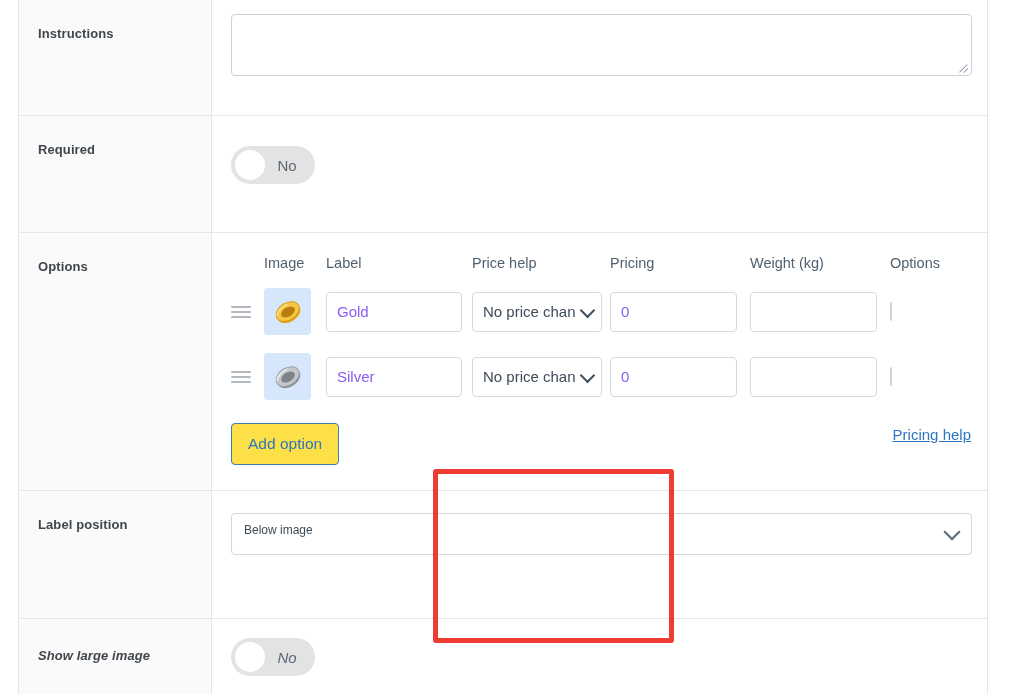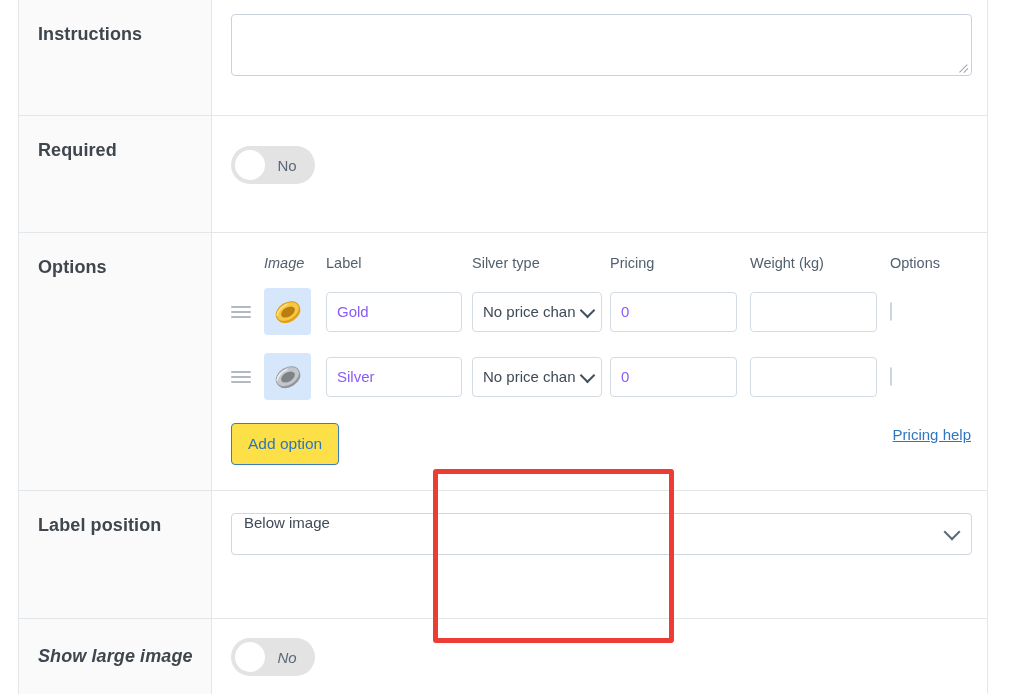--- a/index.html
+++ b/index.html
@@ -25,21 +25,21 @@
     background: #ffffff;
   }
   .row-label {
     width: 193px;
     flex: 0 0 193px;
     background: #fafafa;
     border-right: 1px solid #e4e7ea;
     padding: 24px 0 0 19px;
   }
   .row-label span {
-    font-size: 18px;
+    font-size: 13px;
     font-weight: bold;
     color: #40464d;
     letter-spacing: .1px;
   }
   .row-content {
     flex: 1 1 auto;
     padding: 14px 0 0 19px;
     position: relative;
   }
 
@@ -104,21 +104,21 @@
     font-size: 14.5px;
     font-weight: normal;
     color: #51606f;
     text-align: left;
     padding: 22px 0 8px 0;
     vertical-align: bottom;
   }
   .opt-table td { padding: 0; vertical-align: middle; height: 65px; }
 
   .th-drag   { width: 33px; }
-  .th-image  { width: 62px; font-style: italic; }
+  .th-image  { width: 62px; }
   .th-label  { width: 146px; }
   .th-ptype  { width: 138px; }
   .th-price  { width: 140px; }
   .th-weight { width: 140px; margin-left: 44px; }
   .th-sel    { width: 70px; }
 
   .drag-handle {
     width: 20px;
     display: flex; flex-direction: column; gap: 3px;
     cursor: grab;
@@ -227,23 +227,23 @@
   .row-labelpos .row-content { padding-top: 22px; }
   .big-select {
     position: relative;
     width: 741px; height: 42px;
   }
   .big-select .box {
     width: 100%; height: 100%;
     border: 1px solid #cfd7df;
     border-radius: 4px;
     background: #fff;
-    display: flex; 
+    display: flex; align-items: center;
     padding: 0 34px 8px 12px;
-    font-size: 15px;
+    font-size: 12px;
     color: #3f4a57;
     cursor: pointer;
   }
   .big-select .chev-big {
     position: absolute;
     right: 14px; top: 50%;
     width: 12px; height: 12px;
     margin-top: -8px;
     border-right: 2px solid #5d6b79;
     border-bottom: 2px solid #5d6b79;
@@ -294,21 +294,21 @@
     </div>
     <div class="row-content">
       <div class="opt-wrap">
 
         <table class="opt-table">
           <thead>
             <tr>
               <th class="th-drag"></th>
               <th class="th-image">Image</th>
               <th class="th-label">Label</th>
-              <th class="th-ptype">Silver type</th>
+              <th class="th-ptype">Price help</th>
               <th class="th-price">Pricing</th>
               <th class="th-weight">Weight (kg)</th>
               <th class="th-sel">Options</th>
             </tr>
           </thead>
           <tbody>
 
             <tr>
               <td>
                 <span class="drag-handle">

